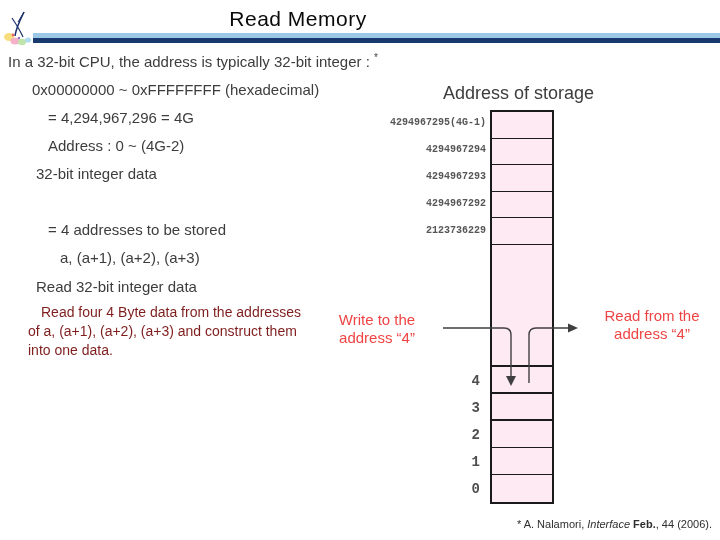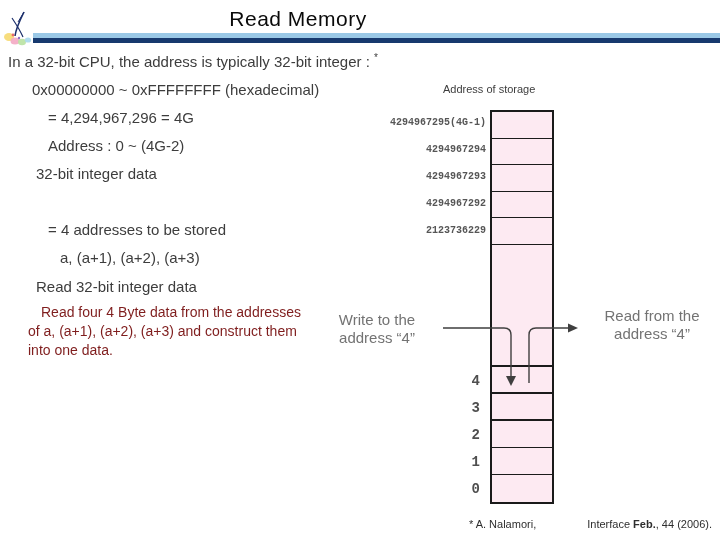--- a/index.html
+++ b/index.html
@@ -9,36 +9,36 @@
     margin:0 auto;
   }
   .abs{position:absolute;white-space:nowrap;}
   .title{top:7px;left:0;width:596px;text-align:center;font-size:21px;color:#0a0a0a;letter-spacing:0.5px;}
   .divider-light{left:33px;top:33px;width:687px;height:5px;background:#9ac8e6;}
   .divider-dark{left:33px;top:38px;width:687px;height:5px;background:#17396e;}
   .body-line{font-size:15px;color:#3d3d3d;}
   .intro sup{font-size:10px;}
   .para{position:absolute;left:28px;top:303px;width:280px;font-size:14px;line-height:19px;
         color:#7f1d1d;text-indent:13px;white-space:normal;}
-  .mem-heading{left:443px;top:83px;font-size:11px;}
+  .mem-heading{left:443px;top:83px;font-size:18px;}
   .mem-table{position:absolute;left:490px;top:110px;width:60px;border:2px solid #1a1a1a;}
   .mcell{background:#fdeaf2;}
   .mrow-top{height:25.5px;border-bottom:1.5px solid #1b1b1b;}
   .mrow-big{height:120px;border-bottom:2px solid #1b1b1b;}
   .mrow-b2{height:25px;border-bottom:2px solid #1b1b1b;}
   .mrow-b1{height:26px;border-bottom:1px solid #1b1b1b;}
   .mrow-last{height:27px;}
   .addr-label{font-family:"Liberation Mono","DejaVu Sans Mono",monospace;font-size:10px;
               font-weight:600;color:#565656;text-align:right;right:234px;}
   .digit-label{font-family:"Liberation Mono","DejaVu Sans Mono",monospace;font-size:14px;
                font-weight:700;color:#4f4f4f;text-align:right;right:240px;}
-  .side-label{font-size:15px;line-height:17.5px;text-align:center;white-space:normal;color:#737373;}
+  .side-label{font-size:15px;line-height:17.5px;text-align:center;white-space:normal;color:#ef4444;}
   .arrows{position:absolute;left:0;top:0;pointer-events:none;}
   .footer{right:8px;top:518px;font-size:11px;color:#2e2e2e;}
-  .footer .it{margin-left:48px;}
+  .footer .it{font-style:italic;}
   .footer .bd{font-weight:bold;}
 </style>
 </head>
 <body>
 
 <div class="slide">
 
   <svg class="abs" style="left:2px;top:10px;" width="38" height="38" viewBox="0 0 38 38">
     <path d="M22 2 C18 10 14 18 13 26" stroke="#1c2f6b" stroke-width="1.6" fill="none"></path>
     <path d="M10 8 C14 14 18 20 21 27" stroke="#1c2f6b" stroke-width="1.2" fill="none"></path>

